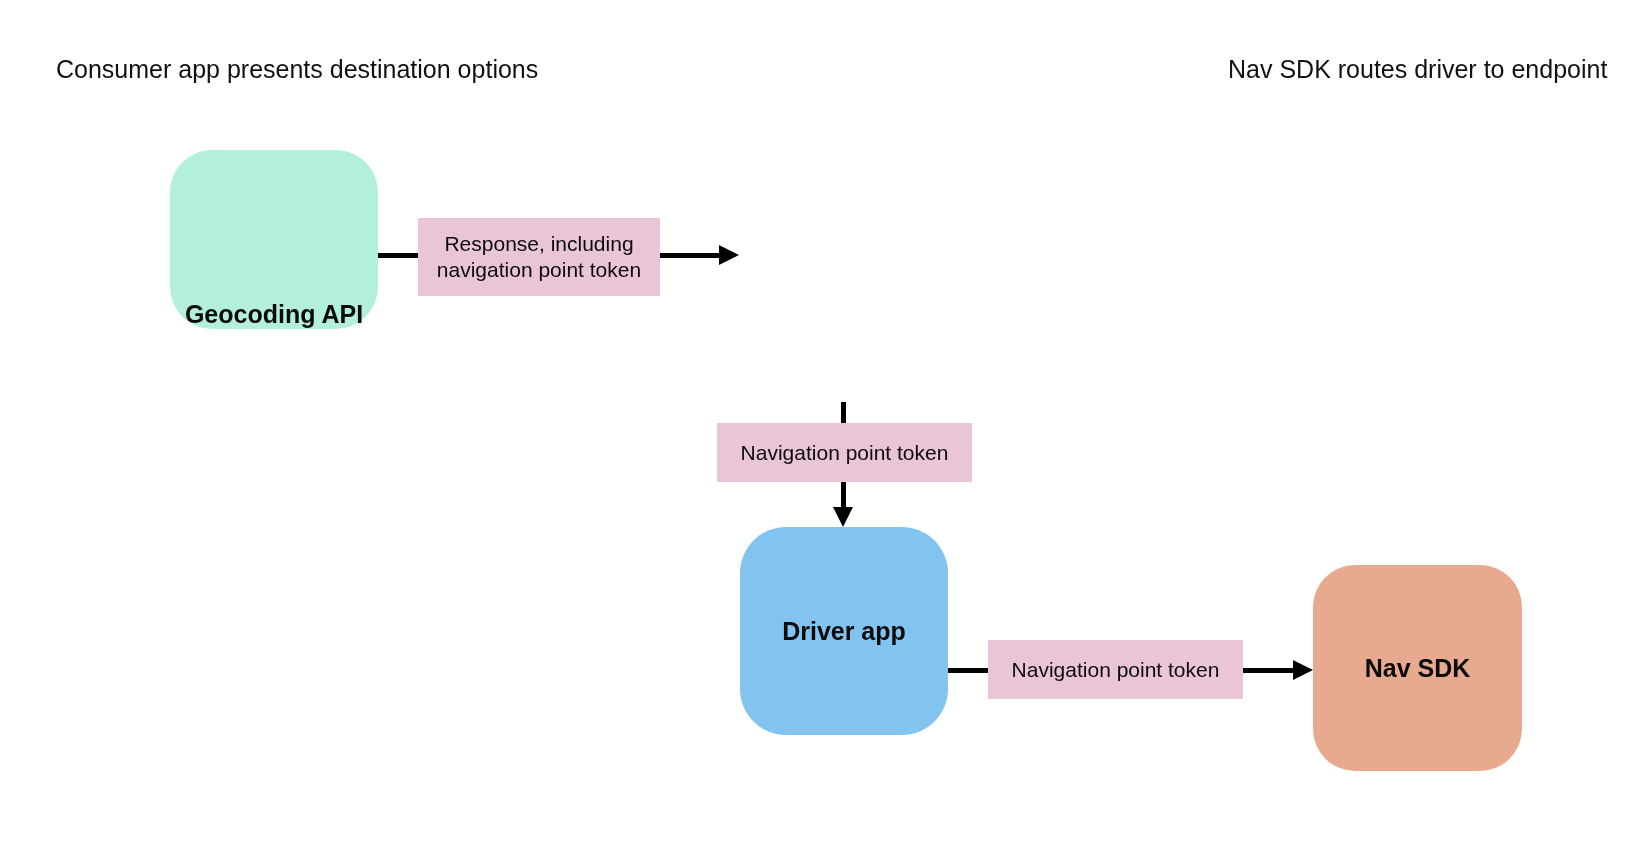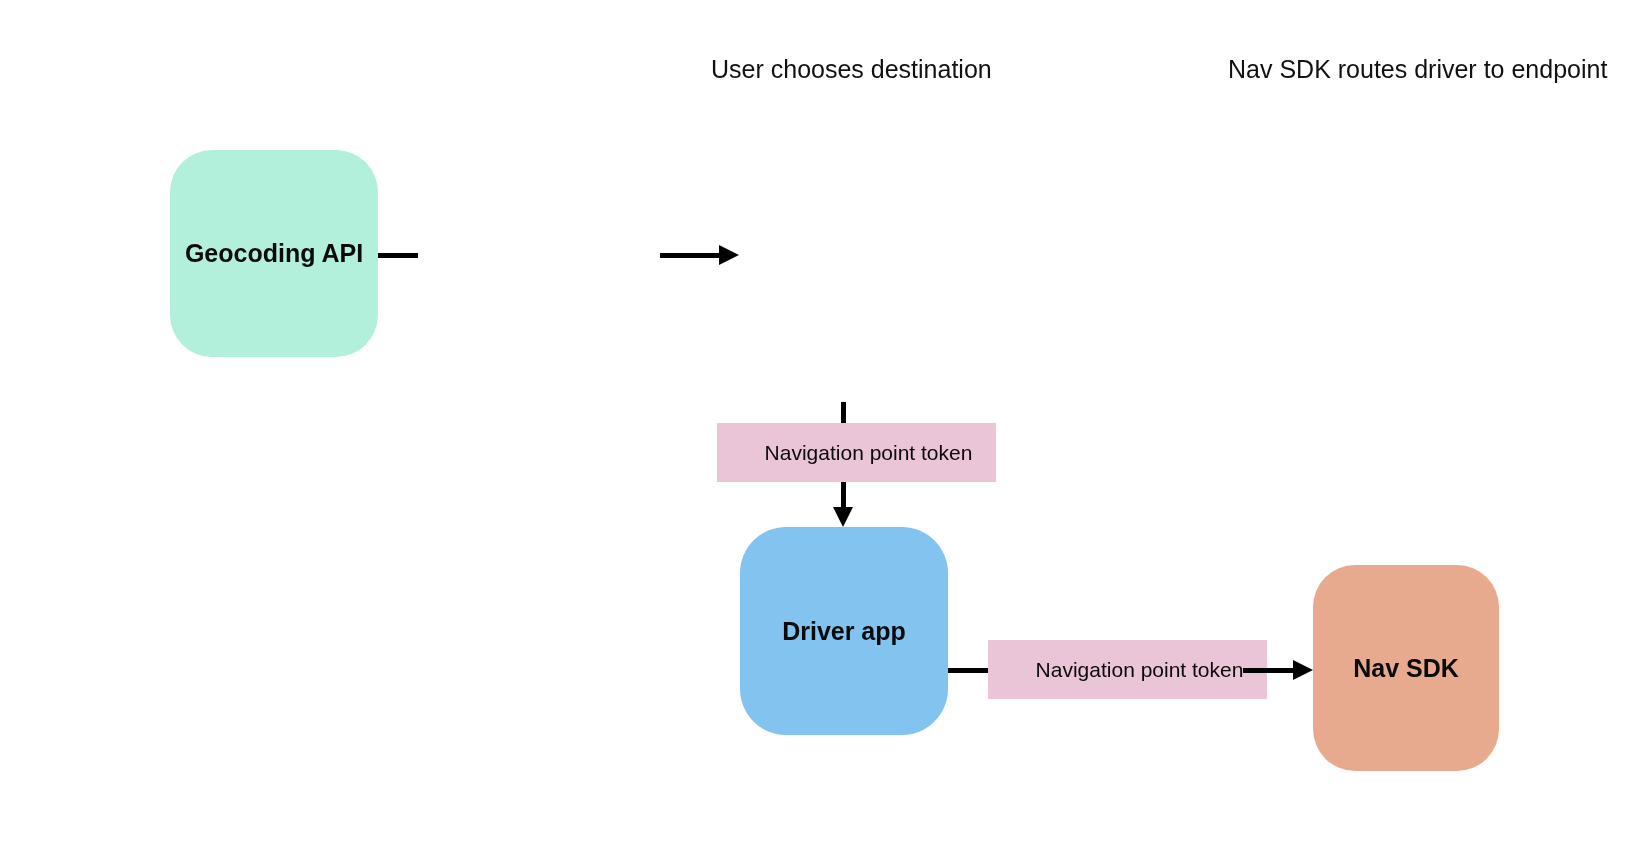--- a/index.html
+++ b/index.html
@@ -28,53 +28,53 @@
     display: flex;
     align-items: center;
     justify-content: center;
     text-align: center;
     font-weight: bold;
     font-size: 25px;
     color: #0b0b0b;
   }
   .node-geocoding {
     left: 170px; top: 150px;
-    width: 208px; height: 207px;
+    width: 208px; height: 179px;
     background: #b2f0dc;
     border-radius: 42px;
+    align-items: flex-end;
   }
   .node-consumer {
     left: 739px; top: 112px;
     width: 208px; height: 290px;
     background: #82c3f0;
     border-radius: 46px;
   }
   .node-driver {
     left: 740px; top: 527px;
     width: 208px; height: 208px;
     background: #82c3f0;
     border-radius: 46px;
   }
   .node-navsdk {
     left: 1313px; top: 565px;
-    width: 186px; height: 206px;
+    width: 209px; height: 206px;
     background: #e8aa8e;
     border-radius: 42px;
   }
   .edge-label {
     position: absolute;
     display: flex;
     align-items: center;
     justify-content: center;
     text-align: center;
     background: #eac4d7;
     font-size: 21px;
     line-height: 26px;
     color: #0b0b0b;
-    padding-left: 24px;
   }
   .edge-label-response {
     left: 418px; top: 218px;
     width: 242px; height: 78px;
     padding: 0 6px;
     box-sizing: border-box;
   }
   .edge-label-token-mid {
     left: 717px; top: 423px;
     width: 255px; height: 59px;
@@ -110,37 +110,38 @@
   }
   .ah-1 { left: 719px; top: 245px; }
   .ah-2 { left: 833px; top: 507px; }
   .ah-3 { left: 1293px; top: 660px; }
 </style>
 </head>
 <body>
 
 <div class="canvas">
 
-  <div class="col-header" style="left:711px;">User chooses destination</div>
+  <div class="col-header" style="left:56px;">Consumer app presents destination options</div>
   <div class="col-header" style="left:1228px;">Nav SDK routes driver to endpoint</div>
 
   <div class="node node-geocoding">
     <span>Geocoding API</span>
   </div>
 
 
   <div class="node node-driver">
     <span>Driver app</span>
   </div>
 
   <div class="node node-navsdk">
     <span>Nav SDK</span>
   </div>
 
   <div class="edge-line line-1a"></div>
+  <div class="edge-label edge-label-response">Response, including navigation point token</div>
   <div class="edge-line line-1b"></div>
   <div class="arrowhead arrowhead-right ah-1"></div>
 
   <div class="edge-line line-2a"></div>
   <div class="edge-label edge-label-token-mid">Navigation point token</div>
   <div class="edge-line line-2b"></div>
   <div class="arrowhead arrowhead-down ah-2"></div>
 
   <div class="edge-line line-3a"></div>
   <div class="edge-label edge-label-token-right">Navigation point token</div>

